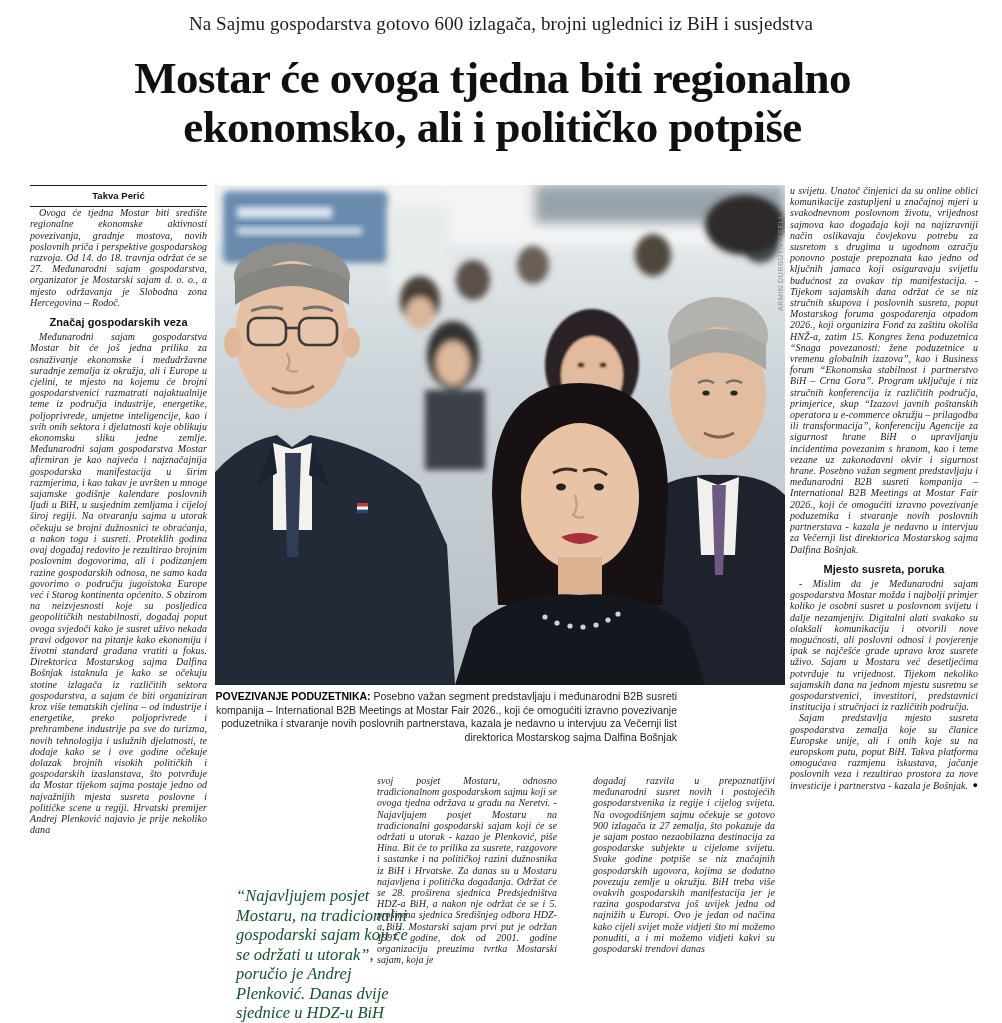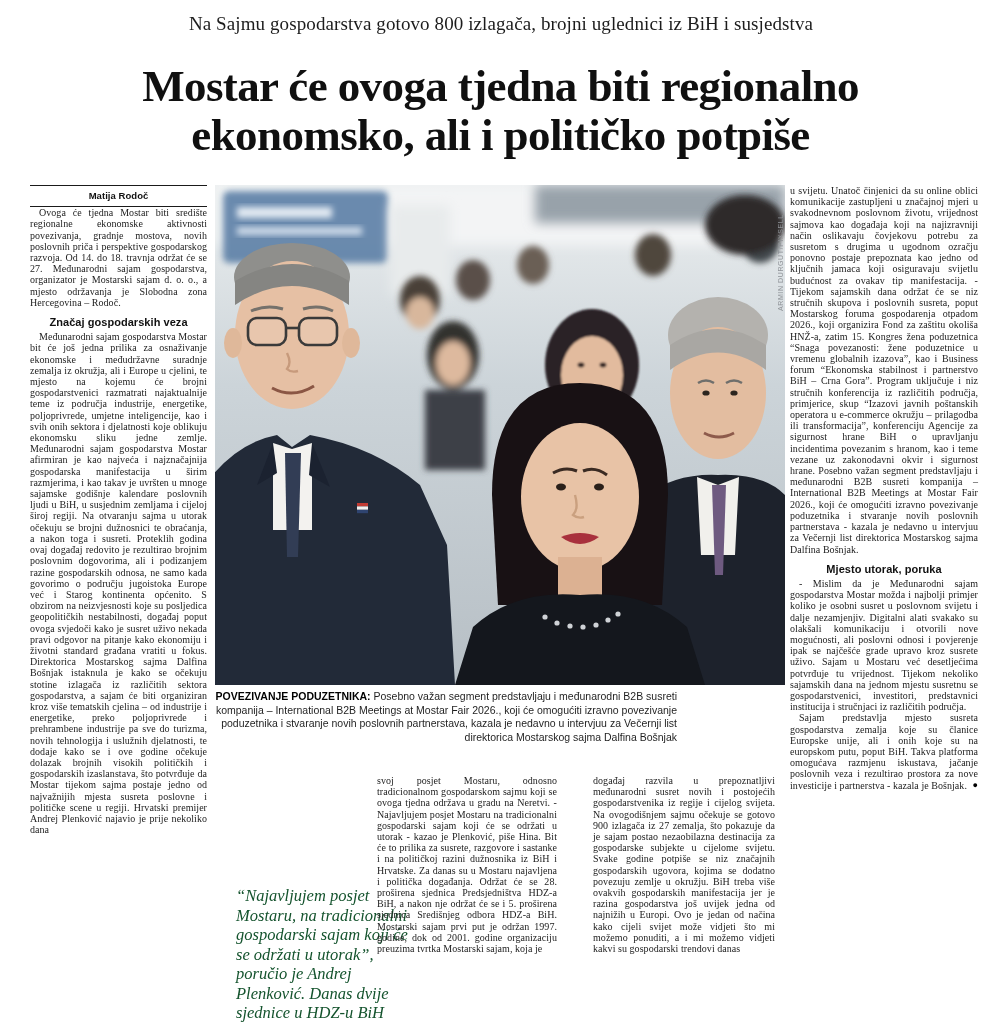--- a/index.html
+++ b/index.html
@@ -4,27 +4,27 @@
 <style>
   html,body{margin:0;padding:0;background:#ffffff;}
   #page{position:relative;width:1002px;height:1023px;background:#fff;overflow:hidden;
         font-family:"Liberation Serif",serif;color:#1a1a1a;}
 
   .kicker{position:absolute;top:13px;left:0;width:1002px;text-align:center;
           font-size:19px;color:#1c1c1c;letter-spacing:.1px;}
 
   .headline{position:absolute;top:46px;left:0;width:969px;text-align:center;
             font-weight:700;font-size:45px;line-height:49px;color:#101010;
-            letter-spacing:-0.6px;margin:16px;}
+            letter-spacing:-0.6px;margin:8px;}
   .headline span{display:block;}
 
   
   .col{position:absolute;font-size:10px;line-height:11.2px;text-align:justify;
        color:#222;letter-spacing:.05px;}
-  .col p{margin:0;}
+  .col p{margin:0;font-style:italic;}
   .col p.indent{text-indent:9px;}
   .col-left{left:30px;top:185px;width:177px;}
   .byline-rule{height:1px;background:#1a1a1a;margin:0;}
   .byline{font-family:"Liberation Sans",sans-serif;font-weight:700;font-size:9.5px;
           text-align:center;padding:4px 0 5px 0;color:#111;}
   .body-start{margin-top:9px;}
   .subhead{font-family:"Liberation Sans",sans-serif;font-weight:700;font-size:11px;
            color:#111;margin:9px 0 3px 0;text-align:center;text-indent:0;}
 
   
@@ -53,30 +53,30 @@
   
   .col-right{left:790px;top:185px;width:188px;height:838px;}
   .col-right p.endwrap{position:relative;}
   .end-mark{position:absolute;right:0;bottom:0;font-size:9px;color:#000;}
 </style>
 </head>
 <body>
 
 <div id="page">
 
-  <div class="kicker">Na Sajmu gospodarstva gotovo 800 izlagača, brojni uglednici iz BiH i susjedstva</div>
+  <div class="kicker">Na Sajmu gospodarstva gotovo 600 izlagača, brojni uglednici iz BiH i susjedstva</div>
 
   <h1 class="headline">
     <span>Mostar će ovoga tjedna biti regionalno</span>
     <span>ekonomsko, ali i političko potpiše</span>
   </h1>
 
   <div class="col col-left">
     <div class="byline-rule"></div>
-    <div class="byline">Matija Rodoč</div>
+    <div class="byline">Takva Perić</div>
     <div class="byline-rule"></div>
     <p class="indent body-start">Ovoga će tjedna Mostar biti središte regionalne ekonomske aktivnosti povezivanja, gradnje mostova, novih poslovnih priča i perspektive gospodarskog razvoja. Od 14. do 18. travnja održat će se 27. Međunarodni sajam gospodarstva, organizator je Mostarski sajam d. o. o., a mjesto održavanja je Slobodna zona Hercegovina – Rodoč.</p>
     <h3 class="subhead">Značaj gospodarskih veza</h3>
     <p class="indent">Međunarodni sajam gospodarstva Mostar bit će još jedna prilika za osnaživanje ekonomske i međudržavne suradnje zemalja iz okružja, ali i Europe u cjelini, te mjesto na kojemu će brojni gospodarstvenici razmatrati najaktualnije teme iz područja industrije, energetike, poljoprivrede, umjetne inteligencije, kao i svih onih sektora i djelatnosti koje oblikuju ekonomsku sliku jedne zemlje. Međunarodni sajam gospodarstva Mostar afirmiran je kao najveća i najznačajnija gospodarska manifestacija u širim razmjerima, i kao takav je uvršten u mnoge sajamske godišnje kalendare poslovnih ljudi u BiH, u susjednim zemljama i cijeloj široj regiji. Na otvaranju sajma u utorak očekuju se brojni dužnosnici te obraćanja, a nakon toga i susreti. Proteklih godina ovaj događaj redovito je rezultirao brojnim poslovnim dogovorima, ali i podizanjem razine gospodarskih odnosa, ne samo kada govorimo o području jugoistoka Europe već i Starog kontinenta općenito. S obzirom na neizvjesnosti koje su posljedica geopolitičkih nestabilnosti, događaj poput ovoga svjedoči kako je susret uživo nekada pravi odgovor na pitanje kako ekonomiju i životni standard građana vratiti u fokus. Direktorica Mostarskog sajma Dalfina Bošnjak istaknula je kako se očekuju stotine izlagača iz različitih sektora gospodarstva, a sajam će biti organiziran kroz više tematskih cjelina – od industrije i energetike, preko poljoprivrede i prehrambene industrije pa sve do turizma, novih tehnologija i uslužnih djelatnosti, te dodaje kako se i ove godine očekuje dolazak brojnih visokih političkih i gospodarskih izaslanstava, što potvrđuje da Mostar tijekom sajma postaje jedno od najvažnijih mjesta susreta poslovne i političke scene u regiji. Hrvatski premijer Andrej Plenković najavio je prije nekoliko dana</p>
   </div>
 
   <div class="photo">
     <svg viewBox="0 0 570 500" width="570" height="500">
       <defs>
         <linearGradient id="bg" x1="0" y1="0" x2="0" y2="1">
@@ -200,18 +200,18 @@
 
   <div class="col col-mid-a">
     <p>svoj posjet Mostaru, odnosno tradicionalnom gospodarskom sajmu koji se ovoga tjedna održava u gradu na Neretvi. - Najavljujem posjet Mostaru na tradicionalni gospodarski sajam koji će se održati u utorak - kazao je Plenković, piše Hina. Bit će to prilika za susrete, razgovore i sastanke i na političkoj razini dužnosnika iz BiH i Hrvatske. Za danas su u Mostaru najavljena i politička događanja. Održat će se 28. proširena sjednica Predsjedništva HDZ-a BiH, a nakon nje održat će se i 5. proširena sjednica Središnjeg odbora HDZ-a BiH. Mostarski sajam prvi put je održan 1997. godine, dok od 2001. godine organizaciju preuzima tvrtka Mostarski sajam, koja je</p>
   </div>
   <div class="col col-mid-b">
     <p>događaj razvila u prepoznatljivi međunarodni susret novih i postojećih gospodarstvenika iz regije i cijelog svijeta. Na ovogodišnjem sajmu očekuje se gotovo 900 izlagača iz 27 zemalja, što pokazuje da je sajam postao nezaobilazna destinacija za gospodarske subjekte u cijelome svijetu. Svake godine potpiše se niz značajnih gospodarskih ugovora, kojima se dodatno povezuju zemlje u okružju. BiH treba više ovakvih gospodarskih manifestacija jer je razina gospodarstva još uvijek jedna od najnižih u Europi. Ovo je jedan od načina kako cijeli svijet može vidjeti što mi možemo ponuditi, a i mi možemo vidjeti kakvi su gospodarski trendovi danas</p>
   </div>
 
   <div class="col col-right">
     <p>u svijetu. Unatoč činjenici da su online oblici komunikacije zastupljeni u značajnoj mjeri u svakodnevnom poslovnom životu, vrijednost sajmova kao događaja koji na najizravniji način oslikavaju čovjekovu potrebu za susretom s drugima u ugodnom ozračju ponovno postaje prepoznata kao jedno od ključnih jamaca koji osiguravaju svijetlu budućnost za ovakav tip manifestacija. - Tijekom sajamskih dana održat će se niz stručnih skupova i poslovnih susreta, poput Mostarskog foruma gospodarenja otpadom 2026., koji organizira Fond za zaštitu okoliša HNŽ-a, zatim 15. Kongres žena poduzetnica “Snaga povezanosti: žene poduzetnice u vremenu globalnih izazova”, kao i Business forum “Ekonomska stabilnost i partnerstvo BiH – Crna Gora”. Program uključuje i niz stručnih konferencija iz različitih područja, primjerice, skup “Izazovi javnih poštanskih operatora u e-commerce okružju – prilagodba ili transformacija”, konferenciju Agencije za sigurnost hrane BiH o upravljanju incidentima povezanim s hranom, kao i teme vezane uz zakonodavni okvir i sigurnost hrane. Posebno važan segment predstavljaju i međunarodni B2B susreti kompanija – International B2B Meetings at Mostar Fair 2026., koji će omogućiti izravno povezivanje poduzetnika i stvaranje novih poslovnih partnerstava - kazala je nedavno u intervjuu za Večernji list direktorica Mostarskog sajma Dalfina Bošnjak.</p>
-    <h3 class="subhead">Mjesto utorak, poruka</h3>
+    <h3 class="subhead">Mjesto susreta, poruka</h3>
     <p class="indent">- Mislim da je Međunarodni sajam gospodarstva Mostar možda i najbolji primjer koliko je osobni susret u poslovnom svijetu i dalje nezamjenjiv. Digitalni alati svakako su olakšali komunikaciju i otvorili nove mogućnosti, ali poslovni odnosi i povjerenje ipak se najčešće grade upravo kroz susrete uživo. Sajam u Mostaru već desetljećima potvrđuje tu vrijednost. Tijekom nekoliko sajamskih dana na jednom mjestu susretnu se gospodarstvenici, investitori, predstavnici institucija i stručnjaci iz različitih područja.</p>
     <p class="indent endwrap"><span>Sajam predstavlja mjesto susreta gospodarstva zemalja koje su članice Europske unije, ali i onih koje su na europskom putu, poput BiH. Takva platforma omogućava razmjenu iskustava, jačanje poslovnih veza i rezultirao prostora za nove investicije i partnerstva - kazala je Bošnjak.</span><span class="end-mark">●</span></p>
   </div>
 
 </div>
 
 </body></html>

